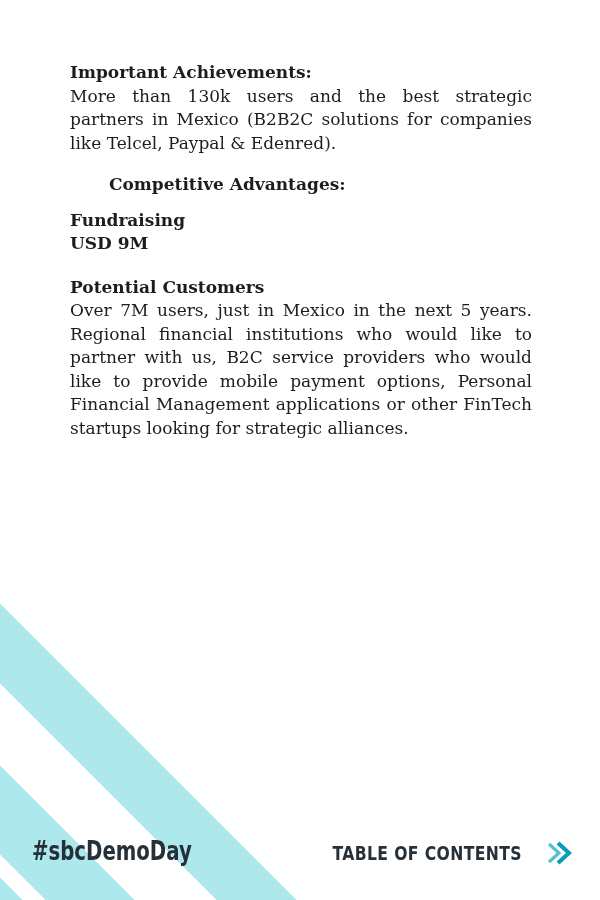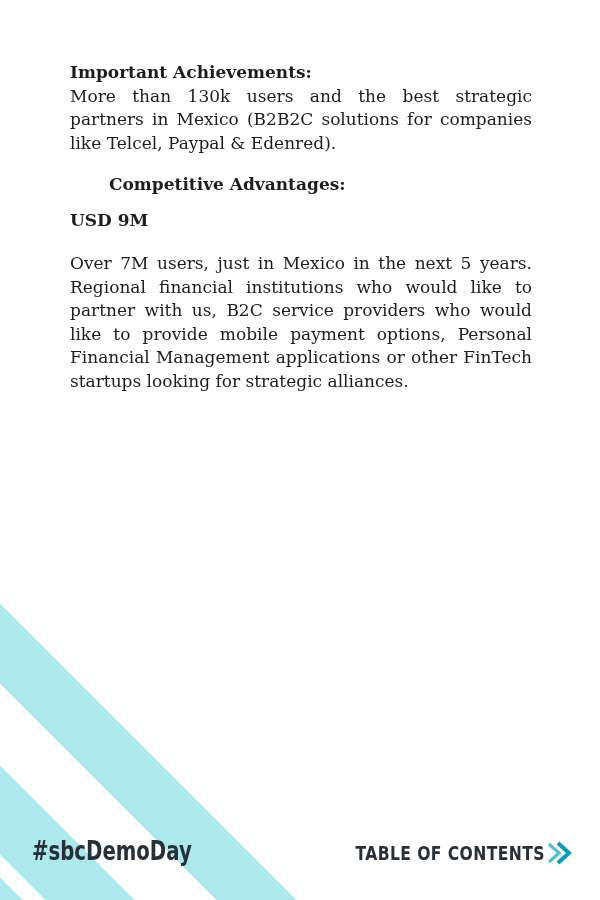--- a/index.html
+++ b/index.html
@@ -47,21 +47,21 @@
   .hashtag{
     position:absolute;left:32px;top:836px;z-index:1;
     font-family:"DejaVu Sans", sans-serif;
     font-weight:bold;font-size:27px;line-height:30px;
     color:#253039;
     transform:scaleX(.73);transform-origin:left center;
     white-space:nowrap;
   }
   .toc{
     position:absolute;right:28px;top:840px;z-index:1;
-    display:flex;align-items:center;gap:1px;
+    display:flex;align-items:center;gap:24px;
     cursor:pointer;text-decoration:none;
   }
   .toc-label{
     font-family:"DejaVu Sans", sans-serif;
     font-weight:bold;font-size:20px;line-height:26px;
     letter-spacing:.5px;
     color:#253039;
     transform:scaleX(.78);transform-origin:right center;
     white-space:nowrap;
   }
@@ -79,24 +79,26 @@
     <div class="sec">
       <h2>Important Achievements:</h2>
       <p>More than 130k users and the best strategic partners in Mexico (B2B2C solutions for companies like Telcel, Paypal &amp; Edenred).</p>
     </div>
 
     <div class="sec tight">
       <h2>Competitive Advantages:</h2>
     </div>
 
     <div class="sec money">
+      <h2>Fundraising</h2>
       <p class="bold">USD 9M</p>
     </div>
 
     <div class="sec">
+      <h2>Potential Customers</h2>
       <p>Over 7M users, just in Mexico in the next 5 years. Regional financial institutions who would like to partner with us, B2C service providers who would like to provide mobile payment options, Personal Financial Management applications or other FinTech startups looking for strategic alliances.</p>
     </div>
 
   </div>
 
   <div class="hashtag">#sbcDemoDay</div>
 
   <a class="toc">
     <span class="toc-label">TABLE OF CONTENTS</span>
     <svg class="chev" width="26" height="24" viewBox="0 0 26 24" aria-hidden="true">

